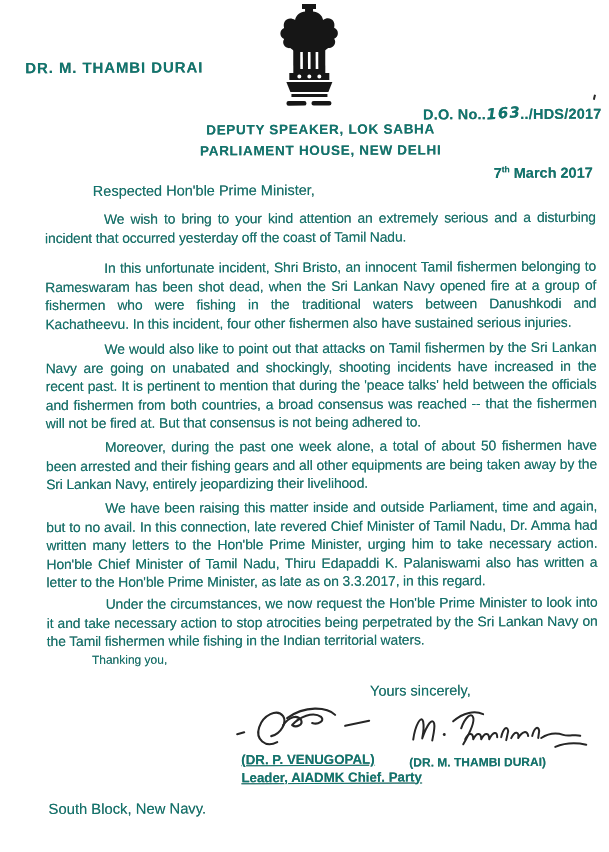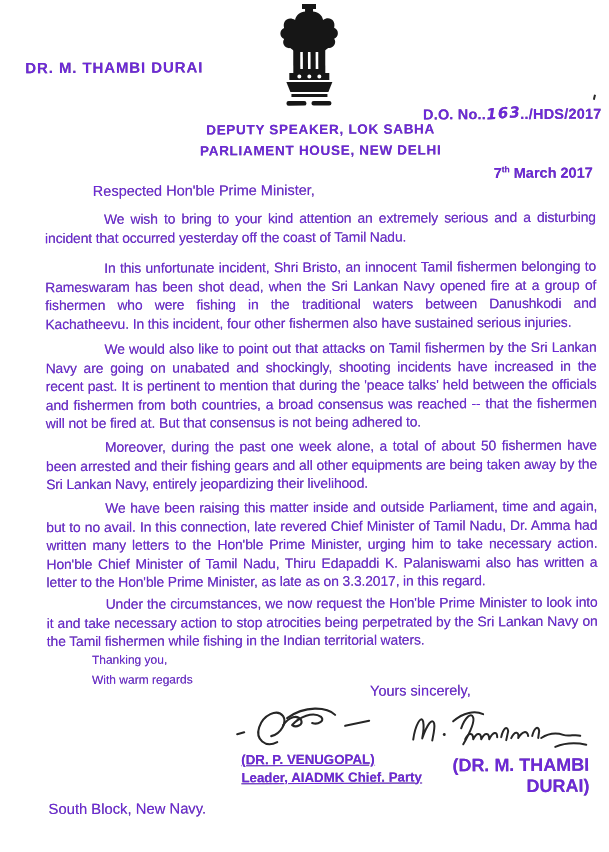--- a/index.html
+++ b/index.html
@@ -3,21 +3,21 @@
 <meta charset="utf-8">
 <style>
   html,body{margin:0;padding:0;background:#e9e9e9;}
   .page{
     position:relative;
     width:609px;height:852px;
     background:#ffffff;
     margin:0 auto;
     overflow:hidden;
     font-family:"Liberation Sans", sans-serif;
-    color:#6d28d9;
+    color:#0f766e;
   }
   .ink{ text-shadow:0 0 .4px rgba(20,20,20,.55); }
   .abs{ position:absolute; }
 
   .sender-name{
     left:25px; top:58px;
     font-size:15px; font-weight:bold; letter-spacing:.9px;
   }
   .emblem{ left:277px; top:4px; }
   .office{
@@ -66,22 +66,22 @@
 
   .sig-svg{ stroke:#262626; fill:none; stroke-linecap:round; stroke-linejoin:round; }
   .sig-left{ left:230px; top:698px; }
   .sig-right{ left:402px; top:698px; }
 
   .signatory-left{
     left:238px; top:751px; width:185px; text-align:left;
     font-size:13.3px; font-weight:bold; line-height:17.5px;text-decoration:underline;
   }
   .signatory-right{
-    left:406px; top:756px; width:180px; text-align:right;
-    font-size:18px; font-weight:bold;
+    left:406px; top:756px; width:180px; text-align:left;
+    font-size:12px; font-weight:bold;
   }
 
   .addressee{ left:45px; top:799px; font-size:14.8px; line-height:19.5px; }
 
   .tilt{ transform:rotate(-.25deg); transform-origin:50% 0; }
 </style>
 </head>
 <body>
 
 <div class="page">
@@ -131,21 +131,20 @@
       <p class="p1">We wish to bring to your kind attention an extremely serious and a disturbing incident that occurred yesterday off the coast of Tamil Nadu.</p>
       <p class="p2">In this unfortunate incident, Shri Bristo, an innocent Tamil fishermen belonging to Rameswaram has been shot dead, when the Sri Lankan Navy opened fire at a group of fishermen who were fishing in the traditional waters between Danushkodi and Kachatheevu. In this incident, four other fishermen also have sustained serious injuries.</p>
       <p class="p3">We would also like to point out that attacks on Tamil fishermen by the Sri Lankan Navy are going on unabated and shockingly, shooting incidents have increased in the recent past. It is pertinent to mention that during the 'peace talks' held between the officials and fishermen from both countries, a broad consensus was reached -- that the fishermen will not be fired at. But that consensus is not being adhered to.</p>
       <p class="p4">Moreover, during the past one week alone, a total of about 50 fishermen have been arrested and their fishing gears and all other equipments are being taken away by the Sri Lankan Navy, entirely jeopardizing their livelihood.</p>
       <p class="p5">We have been raising this matter inside and outside Parliament, time and again, but to no avail. In this connection, late revered Chief Minister of Tamil Nadu, Dr. Amma had written many letters to the Hon'ble Prime Minister, urging him to take necessary action. Hon'ble Chief Minister of Tamil Nadu, Thiru Edapaddi K. Palaniswami also has written a letter to the Hon'ble Prime Minister, as late as on 3.3.2017, in this regard.</p>
       <p class="p6">Under the circumstances, we now request the Hon'ble Prime Minister to look into it and take necessary action to stop atrocities being perpetrated by the Sri Lankan Navy on the Tamil fishermen while fishing in the Indian territorial waters.</p>
     </div>
 
     <div class="abs closing ink">
       <div>Thanking you,</div>
-      <div>With warm regards</div>
     </div>
 
     <div class="abs sign-off ink">Yours sincerely,</div>
 
     <div class="abs sig-left">
       <svg width="160" height="56" viewBox="0 0 160 56" class="sig-svg" stroke-width="2.1">
         <path d="M4 36 L11 34"></path>
         <path d="M44 44 C32 50 22 41 26 29 C30 17 44 10 50 18 C54 24 48 36 38 38"></path>
         <path d="M50 27 C56 19 64 16 68 22 C70 27 63 30 59 27 C66 19 80 13 88 19 C92 23 85 27 79 25"></path>
         <path d="M54 20 C72 7 94 9 102 17"></path>

